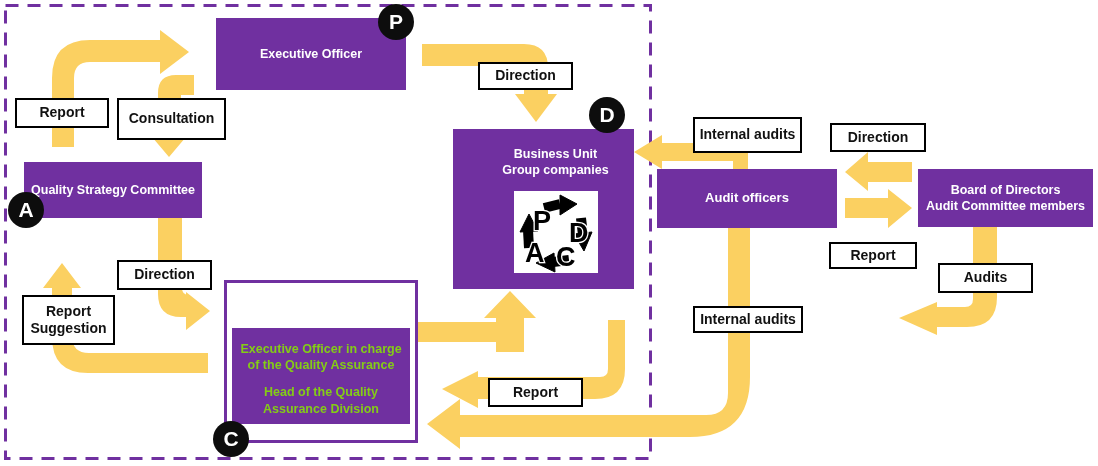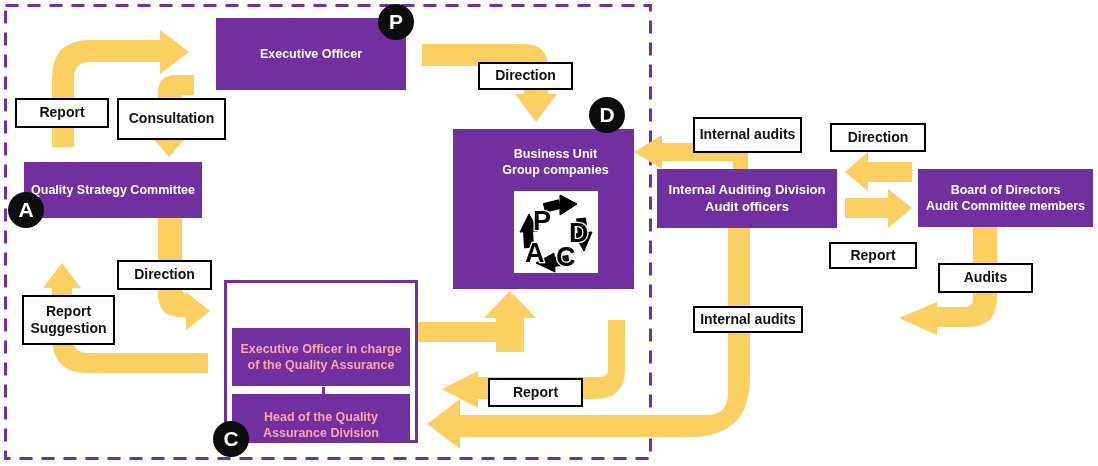--- a/index.html
+++ b/index.html
@@ -24,21 +24,21 @@
   }
   #qa-container{
     position:absolute;left:224px;top:280px;width:194px;height:163px;background:#ffffff;
     border:3px solid #7030A0;box-sizing:border-box;z-index:2;
   }
   #qa-title{
     position:absolute;left:0;top:8px;width:100%;text-align:center;color:#7030A0;
     font-weight:bold;font-size:12.5px;line-height:1.3;
   }
   .qa-inner{
-    position:absolute;left:5px;width:178px;background:#7030A0;color:#fca5a5;font-weight:bold;
+    position:absolute;left:5px;width:178px;background:#7030A0;color:#84cc16;font-weight:bold;
     display:flex;flex-direction:column;align-items:center;justify-content:center;
     text-align:center;font-size:12.5px;line-height:1.3;
   }
   #qa-connector{position:absolute;left:95px;top:104px;width:3px;height:10px;background:#7030A0;}
   #bu-box{justify-content:flex-start;padding-top:17px;}
   #pdca-icon{margin-top:13px;}
 </style>
 </head>
 <body>
 
@@ -94,28 +94,27 @@
       </g>
     </svg>
   </div>
 
   <div id="qa-container">
     <div class="qa-inner" style="top:45px;height:58px;">
       <span>Executive Officer in charge</span>
       <span>of  the Quality Assurance</span>
     </div>
     <div id="qa-connector"></div>
-    <div class="qa-inner" style="top:111px;height:47px;justify-content:flex-end;">
+    <div class="qa-inner" style="top:94px;height:47px;">
       <span>Head of the Quality</span>
       <span>Assurance Division</span>
     </div>
   </div>
 
   <div class="pbox" style="left:657px;top:169px;width:180px;height:59px;font-size:13px;">
-    <span>Internal Auditing Division</span>
     <span>Audit officers</span>
   </div>
 
   <div class="pbox" style="left:918px;top:169px;width:175px;height:58px;">
     <span>Board of Directors</span>
     <span>Audit Committee members</span>
   </div>
 
   <div class="label" style="left:15px;top:98px;width:94px;height:30px;">
     <span>Report</span>

